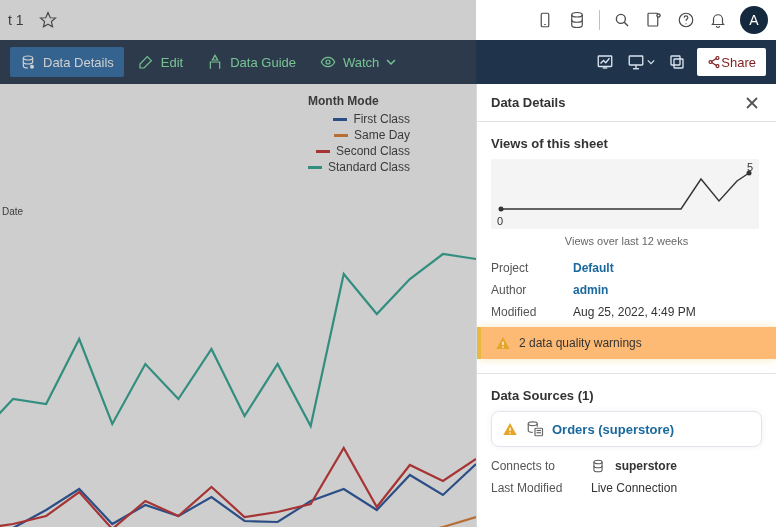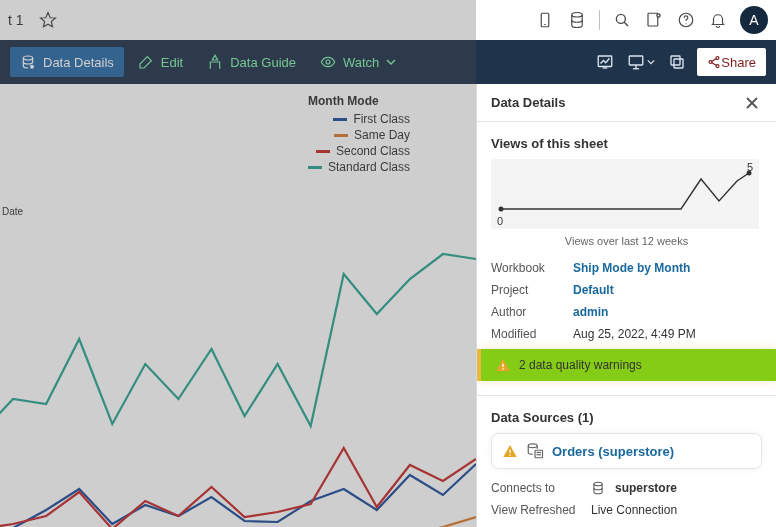--- a/index.html
+++ b/index.html
@@ -31,21 +31,21 @@
 .panel-hd h3 { font-size: 13px; font-weight: 600; color: #333; }
 .closebtn { cursor: pointer; width: 20px; height: 20px; display: flex; align-items: center; justify-content: center; color: #555; }
 .panel-body { padding: 14px 14px; overflow: auto; flex: 1; }
 .subhead { font-size: 13px; font-weight: 600; color: #333; margin-bottom: 8px; }
 .spark { width: 268px; height: 70px; background: #f4f4f4; border-radius: 2px; position: relative; }
 .spark-caption { text-align: center; font-size: 11px; color: #666; margin-top: 6px; margin-bottom: 14px; }
 .meta-row { display: flex; font-size: 12px; margin-bottom: 8px; }
 .meta-row .k { width: 82px; color: #555; }
 .meta-row .v { color: #333; }
 .meta-row .v.link { color: #1a699e; font-weight: 600; }
-.warning-band { margin: 6px -14px 14px -14px; padding: 8px 14px; background: #84cc16; border-left: 4px solid #e8b93f; display: flex; align-items: center; gap: 8px; font-size: 12px; color: #333; box-shadow: 0 0 10px rgba(232,185,63,0.35); }
+.warning-band { margin: 6px -14px 14px -14px; padding: 8px 14px; background: #fdba74; border-left: 4px solid #e8b93f; display: flex; align-items: center; gap: 8px; font-size: 12px; color: #333; box-shadow: 0 0 10px rgba(232,185,63,0.35); }
 .dsrow { border: 1px solid #e0e6ec; border-radius: 8px; padding: 8px 10px; display: flex; align-items: center; gap: 8px; margin-bottom: 12px; box-shadow: 0 0 6px rgba(0,0,0,0.06); }
 .dsrow .name { color: #1a699e; font-weight: 600; font-size: 13px; }
 .meta-row .dbicon { color: #555; margin-right: 4px; }
 svg { display: block; }
 .divider { border: none; border-top: 1px solid #e3e3e3; margin: 0 -14px 14px -14px; }
 </style>
 </head>
 <body>
 
 <div class="topstrip">
@@ -217,24 +217,20 @@
           <polyline points="10,50 40,50 70,50 100,50 130,50 160,50 190,50 210,20 228,42 246,22 258,14" fill="none" stroke="#333" stroke-width="1.4"></polyline>
           <circle cx="10" cy="50" r="2.5" fill="#333"></circle>
           <circle cx="258" cy="14" r="2.5" fill="#333"></circle>
         </svg>
         <span style="position:absolute;top:2px;right:6px;font-size:11px;color:#333">5</span>
         <span style="position:absolute;bottom:2px;left:6px;font-size:11px;color:#333">0</span>
       </div>
       <div class="spark-caption">Views over last 12 weeks</div>
 
       <div class="meta-row">
-          <span class="k">Workbook</span>
-          <span class="v link">Ship Mode by Month</span>
-        </div>
-      <div class="meta-row">
           <span class="k">Project</span>
           <span class="v link">Default</span>
         </div>
       <div class="meta-row">
           <span class="k">Author</span>
           <span class="v link">admin</span>
         </div>
       <div class="meta-row">
           <span class="k">Modified</span>
           <span class="v">Aug 25, 2022, 4:49 PM</span>
@@ -274,20 +270,20 @@
         <span class="v" style="display:flex;align-items:flex-start;gap:6px">
           <svg class="dbicon" width="14" height="14" viewBox="0 0 24 24" fill="none" stroke="#555" stroke-width="1.8">
               <ellipse cx="12" cy="5" rx="7" ry="3"></ellipse>
               <path d="M5 5v7c0 1.7 3.1 3 7 3s7-1.3 7-3V5"></path>
               <path d="M5 12v7c0 1.7 3.1 3 7 3s7-1.3 7-3v-7"></path>
             </svg>
           <b>superstore</b>
         </span>
       </div>
       <div class="meta-row">
-          <span class="k" style="width:100px">View Refreshed</span>
+          <span class="k" style="width:100px">Last Modified</span>
           <span class="v">Live Connection</span>
         </div>
     </div>
   </div>
 </div>
 
 <div class="dim-overlay" style="width:476px"></div>
 
 </body></html>

